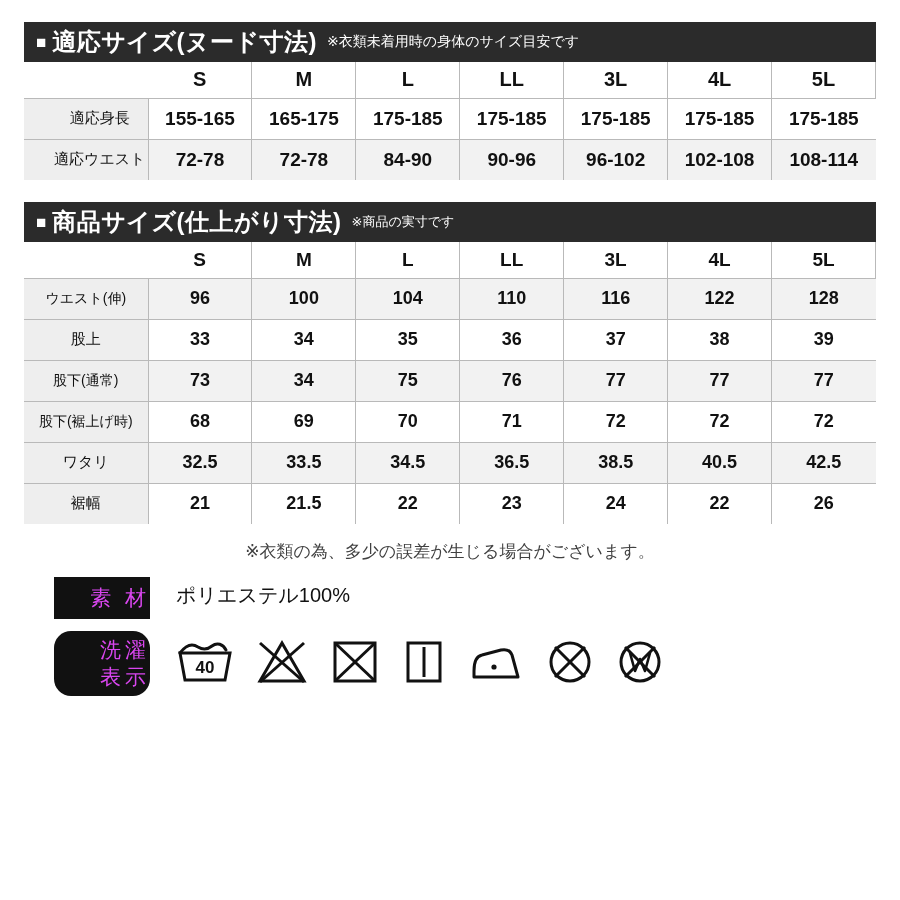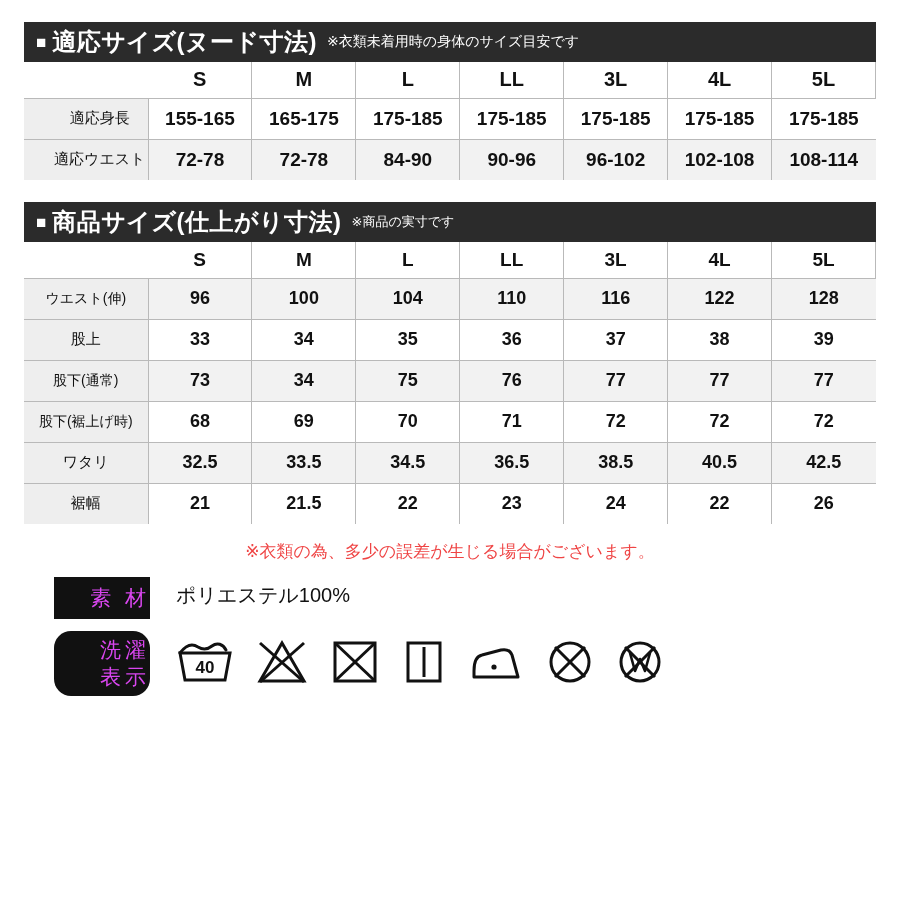--- a/index.html
+++ b/index.html
@@ -114,21 +114,21 @@
   .block1 table.sz td { height: 41px; font-size: 19px; }
   .block1 table.sz td.lead { font-size: 15px; padding-left: 28px; }
 
   .block2 table.sz td { height: 41px; }
 
   .note-center {
     text-align: center;
     font-size: 17px;
     margin-top: 16px;
     margin-bottom: 14px;
-    color: #ef4444;
+    color: #404040;
   }
 
   
   .info-row {
     display: flex;
     align-items: flex-start;
     margin: 0 0 12px 30px;
   }
   .tag {
     background: #111111;

